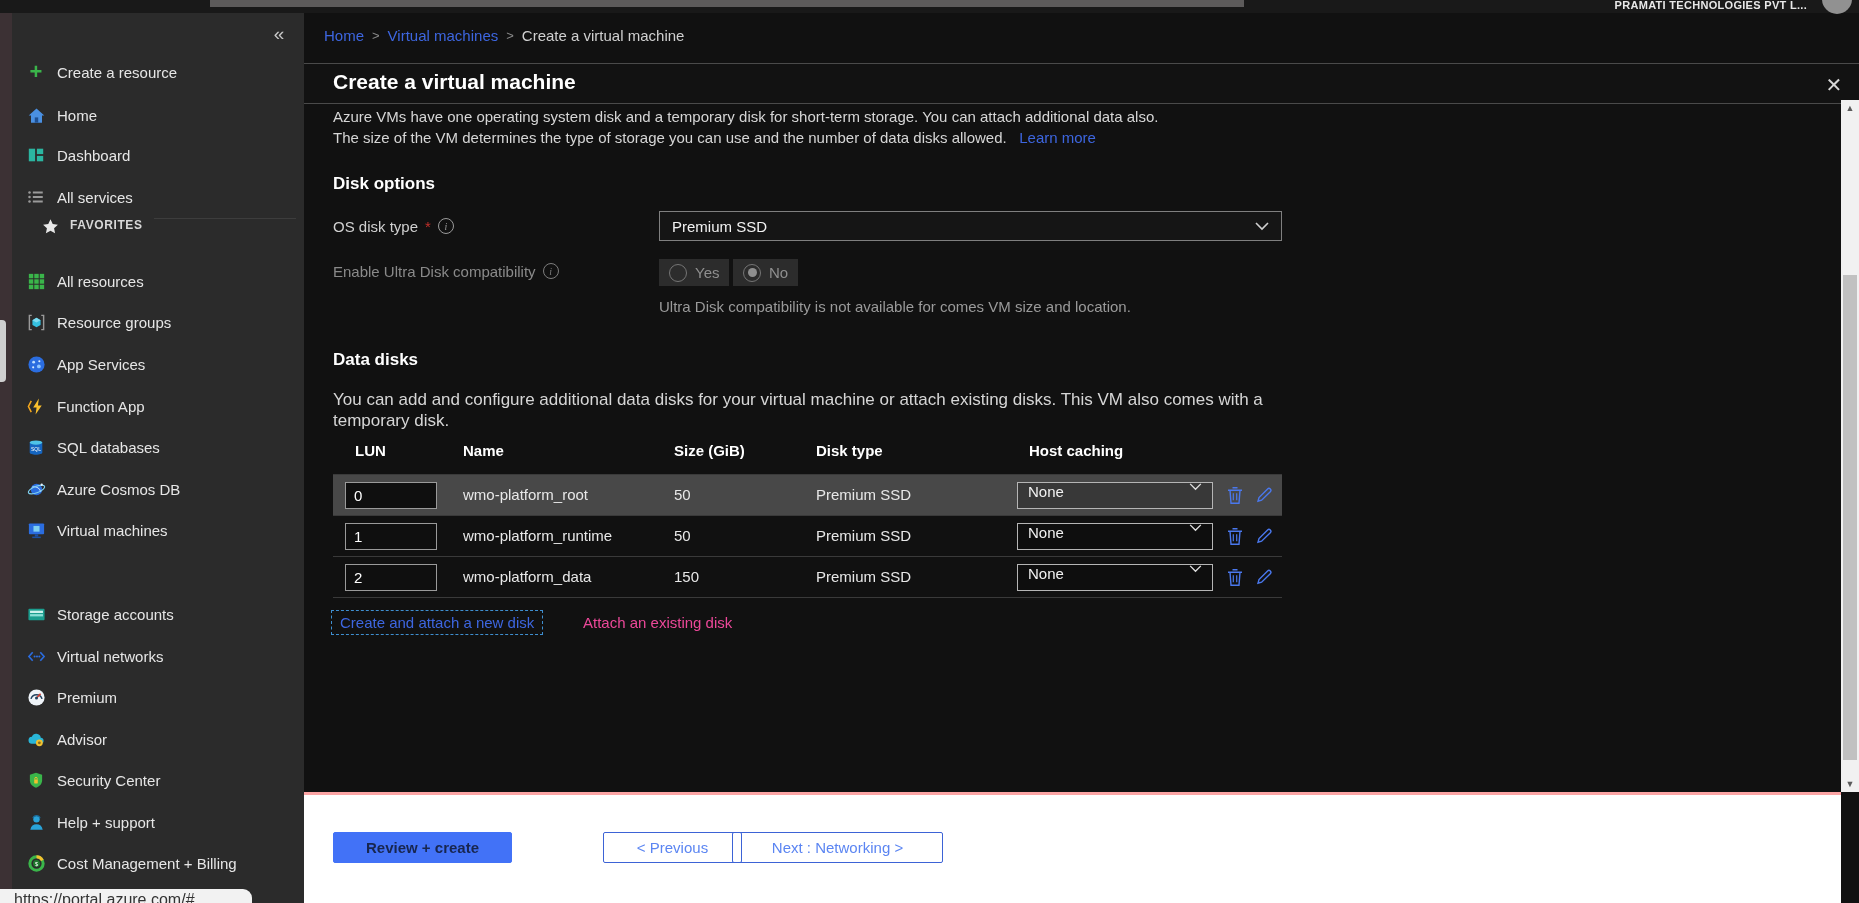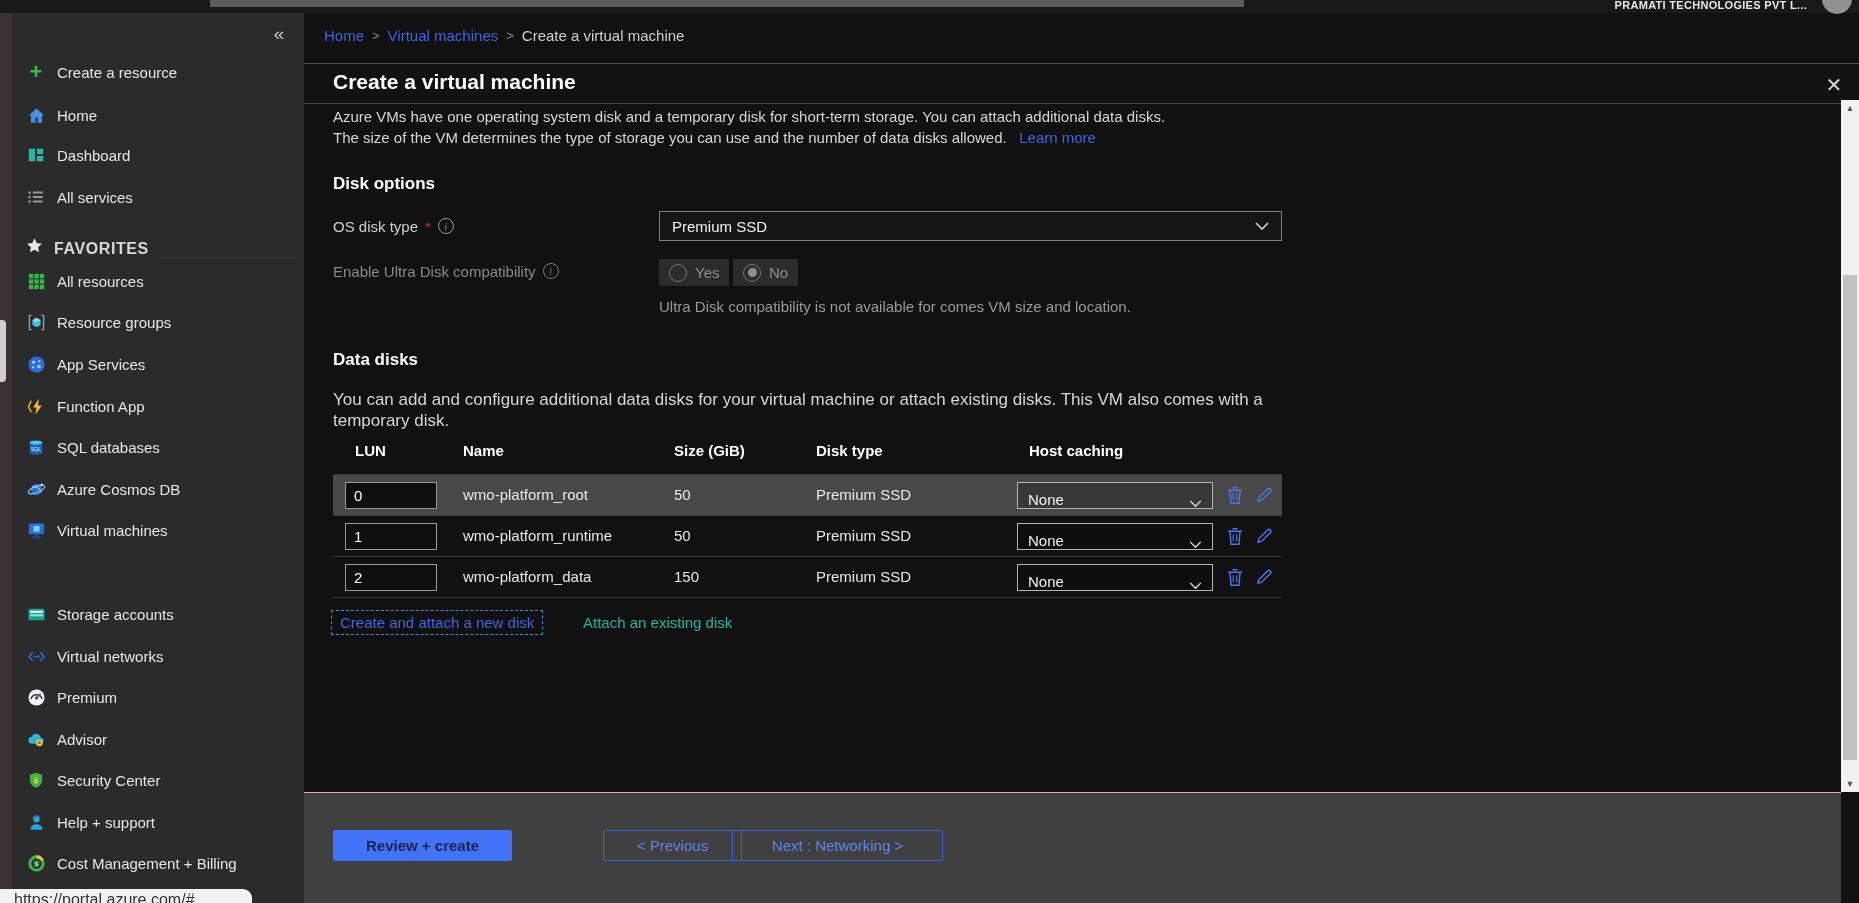--- a/index.html
+++ b/index.html
@@ -15,21 +15,21 @@
 
   
   .left-strip { position:absolute; left:0; top:0; width:12px; height:903px; background:#3c3134; }
   .strip-pill { position:absolute; left:0; top:320px; width:6px; height:62px; background:#cfcfcf; border-radius:0 4px 4px 0; }
 
   
   .sidebar { position:absolute; left:12px; top:13px; width:292px; height:890px; background:#2b2b2b; z-index:10; }
   .collapse { position:absolute; left:252px; top:8px; width:30px; height:26px; color:#c8c8c8; font-size:19px; display:flex; align-items:center; justify-content:center; cursor:pointer; }
   .nav-item { position:absolute; left:0; width:292px; height:40px; display:flex; align-items:center; gap:11px; padding-left:14px; color:#e6e6e6; font-size:15px; cursor:pointer; white-space:nowrap; }
   .nav-item .ic { width:20px; height:20px; flex:none; display:flex; align-items:center; justify-content:center; }
-  .fav-head { position:absolute; left:0; width:292px; height:40px; display:flex; align-items:flex-end; gap:11px; padding-left:14px; color:#d8d8d8; font-size:16px; font-weight:bold; letter-spacing:.6px; }
+  .fav-head { position:absolute; left:0; width:292px; height:40px; display:flex; align-items:flex-start; gap:11px; padding-left:30px; color:#d8d8d8; font-size:12px; font-weight:bold; letter-spacing:.6px; }
   .fav-head .rule { flex:1; height:1px; background:#3d3d3d; margin-right:8px; }
   .plus-glyph { color:#3ab54a; font-size:22px; font-weight:bold; line-height:20px; }
 
   
   .url-tip { position:absolute; left:0; top:889px; width:252px; height:22px; background:#f2f2f2; border-radius:0 9px 0 0; color:#333; font-size:16px; padding:2px 0 0 14px; z-index:40; white-space:nowrap; overflow:hidden; }
 
   
   .main { position:absolute; left:304px; top:13px; width:1555px; height:890px; background:#111; }
   .breadcrumb { position:absolute; left:20px; top:14px; font-size:15px; color:#d0d0d0; display:flex; align-items:center; }
   .breadcrumb a { color:#3d66e0; text-decoration:none; cursor:pointer; }
@@ -60,30 +60,30 @@
   .desc { position:absolute; left:29px; top:285px; width:960px; font-size:17px; line-height:21px; color:#d6d6d6; }
 
   .thead { position:absolute; left:29px; top:338px; width:949px; height:22px; }
   .thead span { position:absolute; color:#fff; font-size:15px; font-weight:bold; }
   .tbody { position:absolute; left:29px; top:370px; width:949px; border-top:1px solid #3a3a3a; }
   .drow { position:relative; width:949px; height:41px; border-bottom:1px solid #3a3a3a; font-size:15px; color:#e8e8e8; }
   .drow.hl { background:#484848; }
   .lun-input { position:absolute; left:12px; top:7px; width:92px; height:27px; background:#0f0f0f; border:1px solid #9a9a9a; color:#fff; font-size:15px; padding:0 8px; font-family:"Liberation Sans", sans-serif; }
   .cell { position:absolute; top:11px; }
   .c-name { left:130px; } .c-size { left:341px; } .c-type { left:483px; }
-  .hc-select { position:absolute; left:684px; top:7px; width:196px; height:27px; border:1px solid #b5b5b5; background:rgba(8,8,8,.25); display:flex; align-items:flex-end; justify-content:space-between; padding:0 10px; color:#f2f2f2; cursor:pointer; }
+  .hc-select { position:absolute; left:684px; top:7px; width:196px; height:27px; border:1px solid #b5b5b5; background:rgba(8,8,8,.25); display:flex; align-items:flex-start; justify-content:space-between; padding:0 10px; color:#f2f2f2; cursor:pointer; }
   .row-ic { position:absolute; top:8px; width:24px; height:24px; display:flex; align-items:center; justify-content:center; cursor:pointer; }
   .ic-trash { left:890px; } .ic-pencil { left:919px; }
 
   .create-link { position:absolute; left:27px; top:506px; border:1px dashed #3f8fd0; padding:3px 8px; font-size:15px; color:#3d66e0; cursor:pointer; }
-  .attach-link { position:absolute; left:279px; top:510px; font-size:15px; color:#14b8a6; cursor:pointer; }
+  .attach-link { position:absolute; left:279px; top:510px; font-size:15px; color:#ec4899; cursor:pointer; }
 
   .advanced { position:absolute; left:29px; top:598px; width:949px; height:49px; border-top:1px solid #3f3f3f; border-bottom:1px solid #3f3f3f; display:flex; align-items:center; gap:13px; padding-left:15px; color:#f0f0f0; font-size:16px; cursor:pointer; }
 
-  .footer { position:absolute; left:0; top:779px; width:1537px; height:111px; background:#404040; border-top:1px solid #fca5a5; }
+  .footer { position:absolute; left:0; top:779px; width:1537px; height:111px; background:#ffffff; border-top:3px solid #fca5a5; }
   .btn { position:absolute; top:37px; height:31px; display:flex; align-items:center; justify-content:center; font-size:15px; border-radius:2px; cursor:pointer; }
   .btn-primary { left:29px; width:179px; background:#4272f7; color:#18264f; font-weight:bold; border:1px solid #4272f7; }
   .btn-outline { background:transparent; border:1px solid #3d63d6; color:#5b85f2; }
   .btn-prev { left:279px; width:139px;margin-left:20px; }
   .btn-next { left:428px; width:211px; }
 
   
   .scrollbar { position:absolute; left:1537px; top:87px; width:18px; height:692px; background:#f1f1f1; }
   .sb-arrow { position:absolute; left:0; width:18px; height:16px; display:flex; align-items:center; justify-content:center; color:#5a5a5a; font-size:9px; cursor:pointer; }
   .sb-up { top:0; } .sb-down { bottom:0; }
@@ -323,21 +323,21 @@
     </div>
 
     <div class="panel-header">
       <div class="panel-title">Create a virtual machine</div>
       <div class="close-x">✕</div>
     </div>
 
     <div class="content">
 
       <div class="intro">
-        <div>Azure VMs have one operating system disk and a temporary disk for short-term storage. You can attach additional data disks.</div>
+        <div>Azure VMs have one operating system disk and a temporary disk for short-term storage. You can attach additional data also.</div>
         <div>
           <span>The size of the VM determines the type of storage you can use and the number of data disks allowed.</span>
           &nbsp;&nbsp;<span class="link">Learn more</span>
         </div>
       </div>
 
       <div class="h2" style="top:70px">Disk options</div>
 
       <div class="field-label" style="top:107px">
         <span>OS disk type</span>

